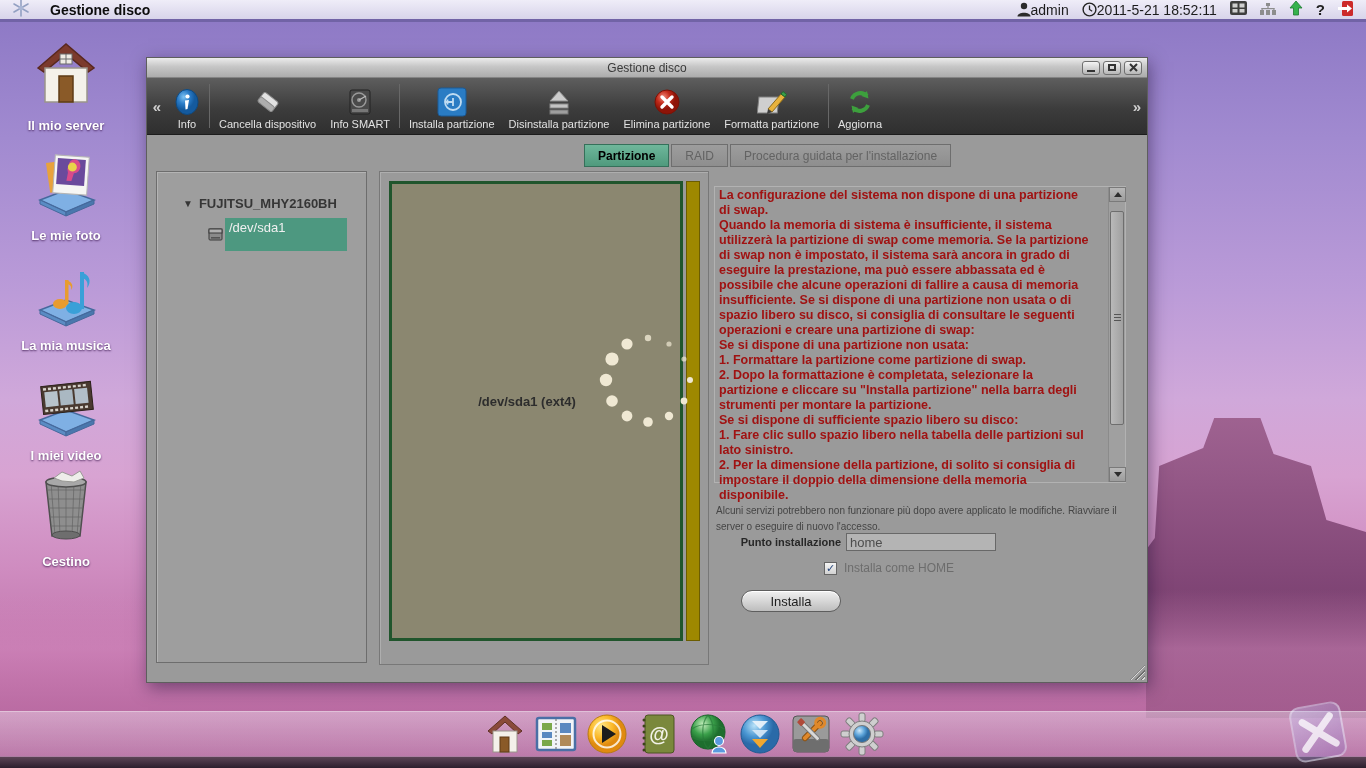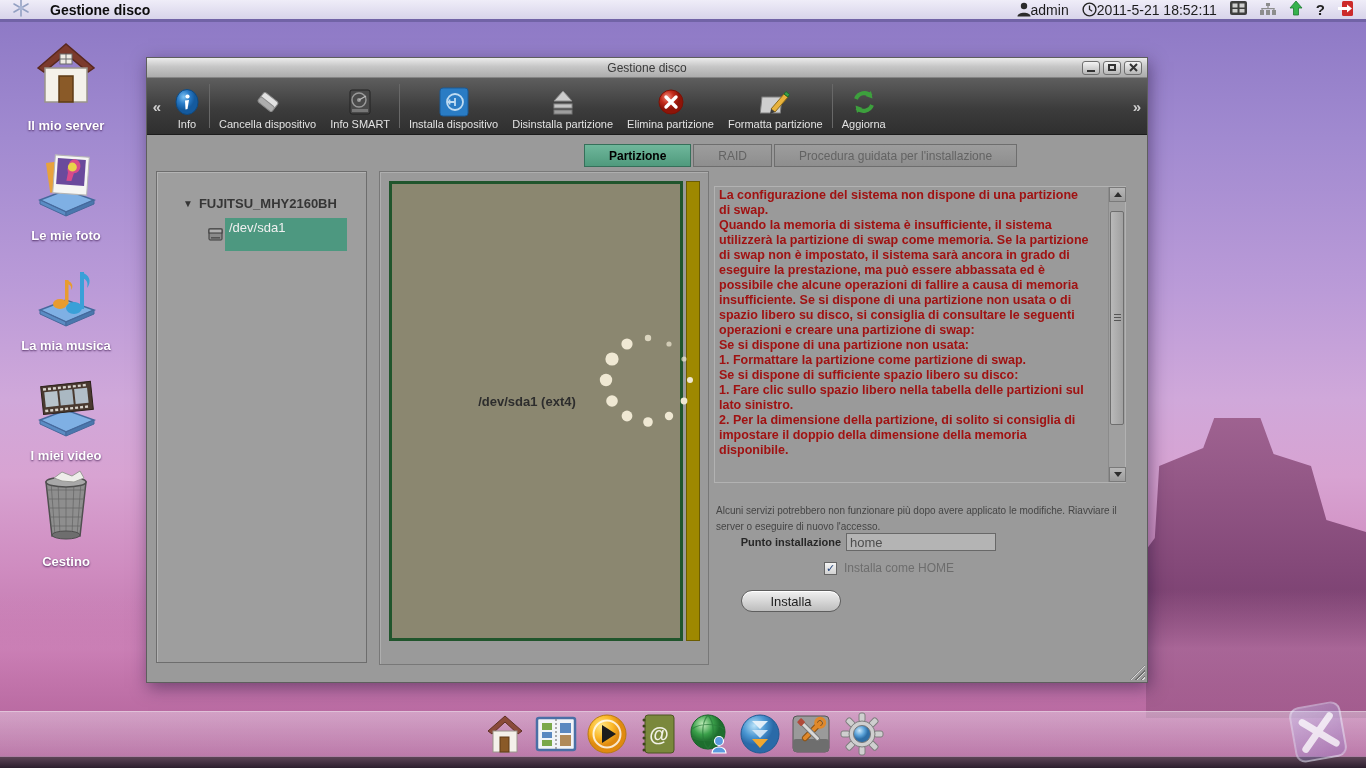--- a/index.html
+++ b/index.html
@@ -46,21 +46,21 @@
              display:flex; align-items:stretch; }
   .tb-chevron { width:20px; display:flex; align-items:center; justify-content:center; color:#cfcfcf; font-size:15px; font-weight:bold; }
   .tb-chevron.right { margin-left:auto; }
   .tb-item { display:flex; flex-direction:column; align-items:center; justify-content:flex-end; padding:3px 7px 4px; gap:1px; }
   .tb-ico { height:31px; display:flex; align-items:center; justify-content:center; }
   .tb-label { font-size:11px; color:#e2e2e2; white-space:nowrap; }
   .tb-sep { width:1px; background:#242424; border-right:1px solid #686868; margin:6px 2px; }
 
   
   .tabbar { position:absolute; left:437px; top:86px; display:flex; gap:2px; }
-  .tab { height:23px; padding:0 24px; display:flex; align-items:center; font-size:12px;
+  .tab { height:23px; padding:0 13px; display:flex; align-items:center; font-size:12px;
          border:1px solid #6e6e6e; background:linear-gradient(#9d9d9d,#8e8e8e); color:#636363; }
   .tab.active { background:linear-gradient(#6fb79b,#4f9a7d); color:#000; font-weight:bold; border-color:#35705a; }
 
   
   .tree-panel { position:absolute; left:9px; top:113px; width:211px; height:492px;
                 background:#9e9e9e; border:1px solid #6d6d6d; box-shadow:inset 1px 1px 0 #b4b4b4; }
   .tree-device { margin:24px 0 0 26px; font-size:13px; font-weight:bold; color:#363636;
                  display:flex; align-items:center; gap:6px; }
   .tree-expander { font-size:10px; color:#363636; }
   .tree-part { margin:7px 0 0 50px; display:flex; align-items:center; }
@@ -364,21 +364,21 @@
     <div class="tb-sep"></div>
 
     <div class="tb-item">
       <span class="tb-ico">
         <svg width="30" height="30" viewBox="0 0 30 30">
             <rect x="1" y="1" width="28" height="28" rx="3" fill="#2a7cc4" stroke="#1a5a96"></rect>
         <circle cx="16" cy="15" r="8" fill="none" stroke="#bfdcf2" stroke-width="1.8"></circle>
         <path d="M16 11 V19 M16 15 H8.5 M10.5 12.5 V17.5" stroke="#bfdcf2" stroke-width="1.8" fill="none"></path>
           </svg>
       </span>
-      <span class="tb-label">Installa dispositivo</span>
+      <span class="tb-label">Installa partizione</span>
     </div>
 
     <div class="tb-item">
       <span class="tb-ico">
         <svg width="28" height="28" viewBox="0 0 28 28">
             <path d="M14 3 L23 13 H5 Z" fill="#cdcdcd" stroke="#8a8a8a"></path>
         <rect x="5" y="16" width="18" height="4" fill="#c4c4c4" stroke="#8a8a8a"></rect>
         <rect x="5" y="22" width="18" height="4" fill="#9e9e9e" stroke="#777"></rect>
           </svg>
       </span>
@@ -476,20 +476,21 @@
     </svg>
   </div>
 
   <div class="right-panel">
     <div class="info-box">
       <div class="info-text">
         <p>La configurazione del sistema non dispone di una partizione di swap.</p>
         <p>Quando la memoria di sistema è insufficiente, il sistema utilizzerà la partizione di swap come memoria. Se la partizione di swap non è impostato, il sistema sarà ancora in grado di eseguire la prestazione, ma può essere abbassata ed è possibile che alcune operazioni di fallire a causa di memoria insufficiente. Se si dispone di una partizione non usata o di spazio libero su disco, si consiglia di consultare le seguenti operazioni e creare una partizione di swap:</p>
         <p>Se si dispone di una partizione non usata:</p>
         <p>1. Formattare la partizione come partizione di swap.</p>
+        <p>2. Dopo la formattazione è completata, selezionare la partizione e cliccare su "Installa partizione" nella barra degli strumenti per montare la partizione.</p>
         <p>Se si dispone di sufficiente spazio libero su disco:</p>
         <p>1. Fare clic sullo spazio libero nella tabella delle partizioni sul lato sinistro.</p>
         <p>2. Per la dimensione della partizione, di solito si consiglia di impostare il doppio della dimensione della memoria disponibile.</p>
       </div>
       <div class="scrollbar">
         <div class="sb-btn sb-up">
             <span class="tri-up"></span>
           </div>
         <div class="sb-thumb">
             <span class="sb-grip"></span>

